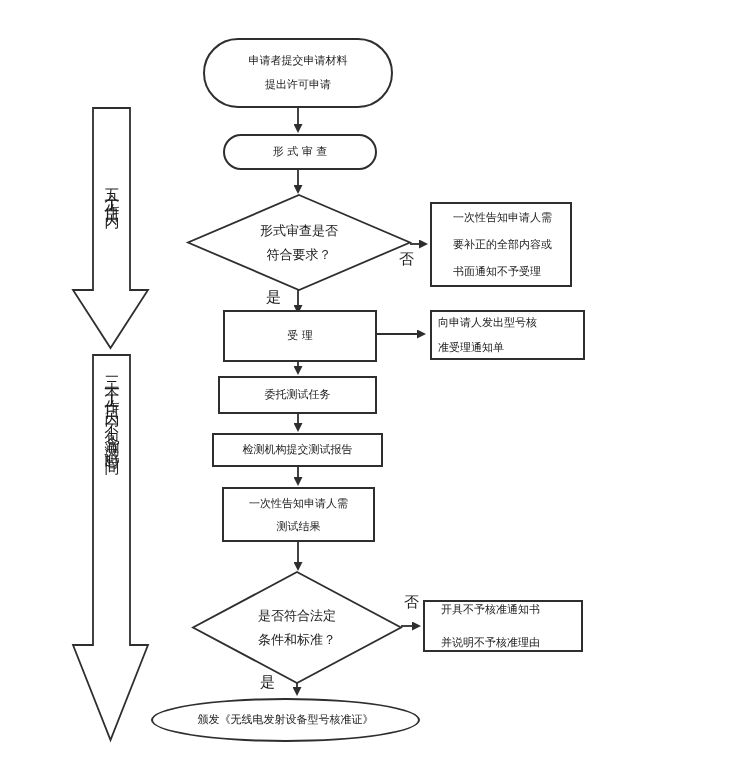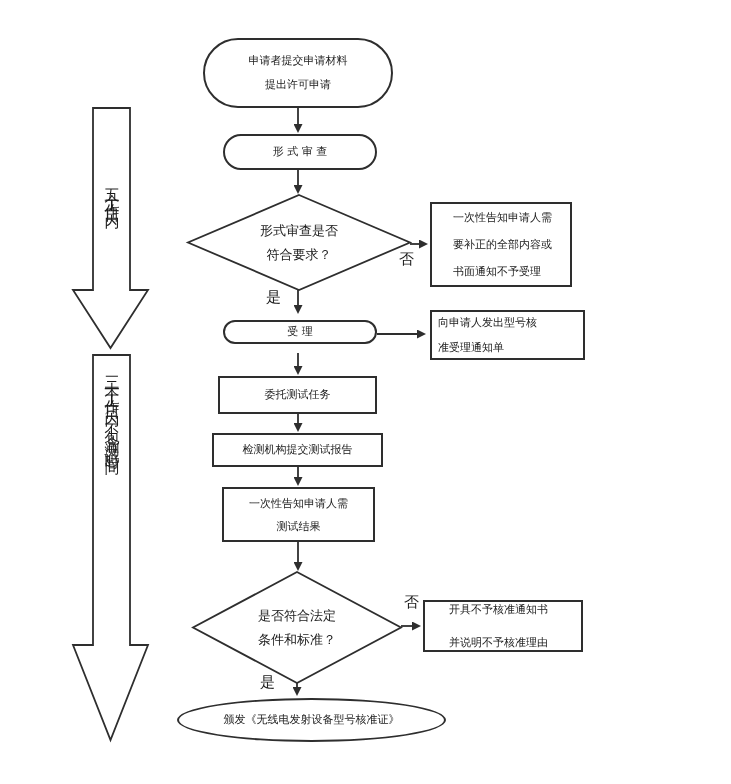--- a/index.html
+++ b/index.html
@@ -75,21 +75,21 @@
     <div>形式审查是否</div>
     <div>符合要求？</div>
   </div>
 
   <div class="node sidebox" style="left:430px;top:202px;width:142px;height:85px;line-height:27px;padding-left:21px;">
     <div>一次性告知申请人需</div>
     <div>要补正的全部内容或</div>
     <div>书面通知不予受理</div>
   </div>
 
-  <div class="node" style="left:223px;top:320px;width:154px;height:24px;border-radius:17px;">
+  <div class="node" style="left:223px;top:310px;width:154px;height:52px;">
     <div>受 理</div>
   </div>
 
   <div class="node sidebox" style="left:430px;top:310px;width:155px;height:50px;line-height:25px;padding-left:6px;">
     <div>向申请人发出型号核</div>
     <div>准受理通知单</div>
   </div>
 
   <div class="node" style="left:218px;top:376px;width:159px;height:38px;">
     <div>委托测试任务</div>
@@ -102,26 +102,26 @@
   <div class="node" style="left:222px;top:487px;width:153px;height:55px;line-height:23px;">
     <div>一次性告知申请人需</div>
     <div>测试结果</div>
   </div>
 
   <div class="freelabel" style="left:193px;top:572px;width:208px;height:111px;">
     <div>是否符合法定</div>
     <div>条件和标准？</div>
   </div>
 
-  <div class="node sidebox" style="left:423px;top:600px;width:160px;height:52px;line-height:25px;padding-left:24px;gap:8px;">
+  <div class="node sidebox" style="left:423px;top:600px;width:160px;height:52px;line-height:25px;padding-left:16px;gap:8px;">
     <div>开具不予核准通知书</div>
     <div>并说明不予核准理由</div>
   </div>
 
-  <div class="node terminator-bottom" style="left:177px;top:698px;width:269px;height:44px;">
+  <div class="node terminator-bottom" style="left:151px;top:698px;width:269px;height:44px;">
     <div>颁发《无线电发射设备型号核准证》</div>
   </div>
 
   <div class="edge-label" style="left:399px;top:251px;">否</div>
   <div class="edge-label" style="left:266px;top:289px;">是</div>
   <div class="edge-label" style="left:404px;top:594px;">否</div>
   <div class="edge-label" style="left:260px;top:674px;">是</div>
 
 </div>
 

